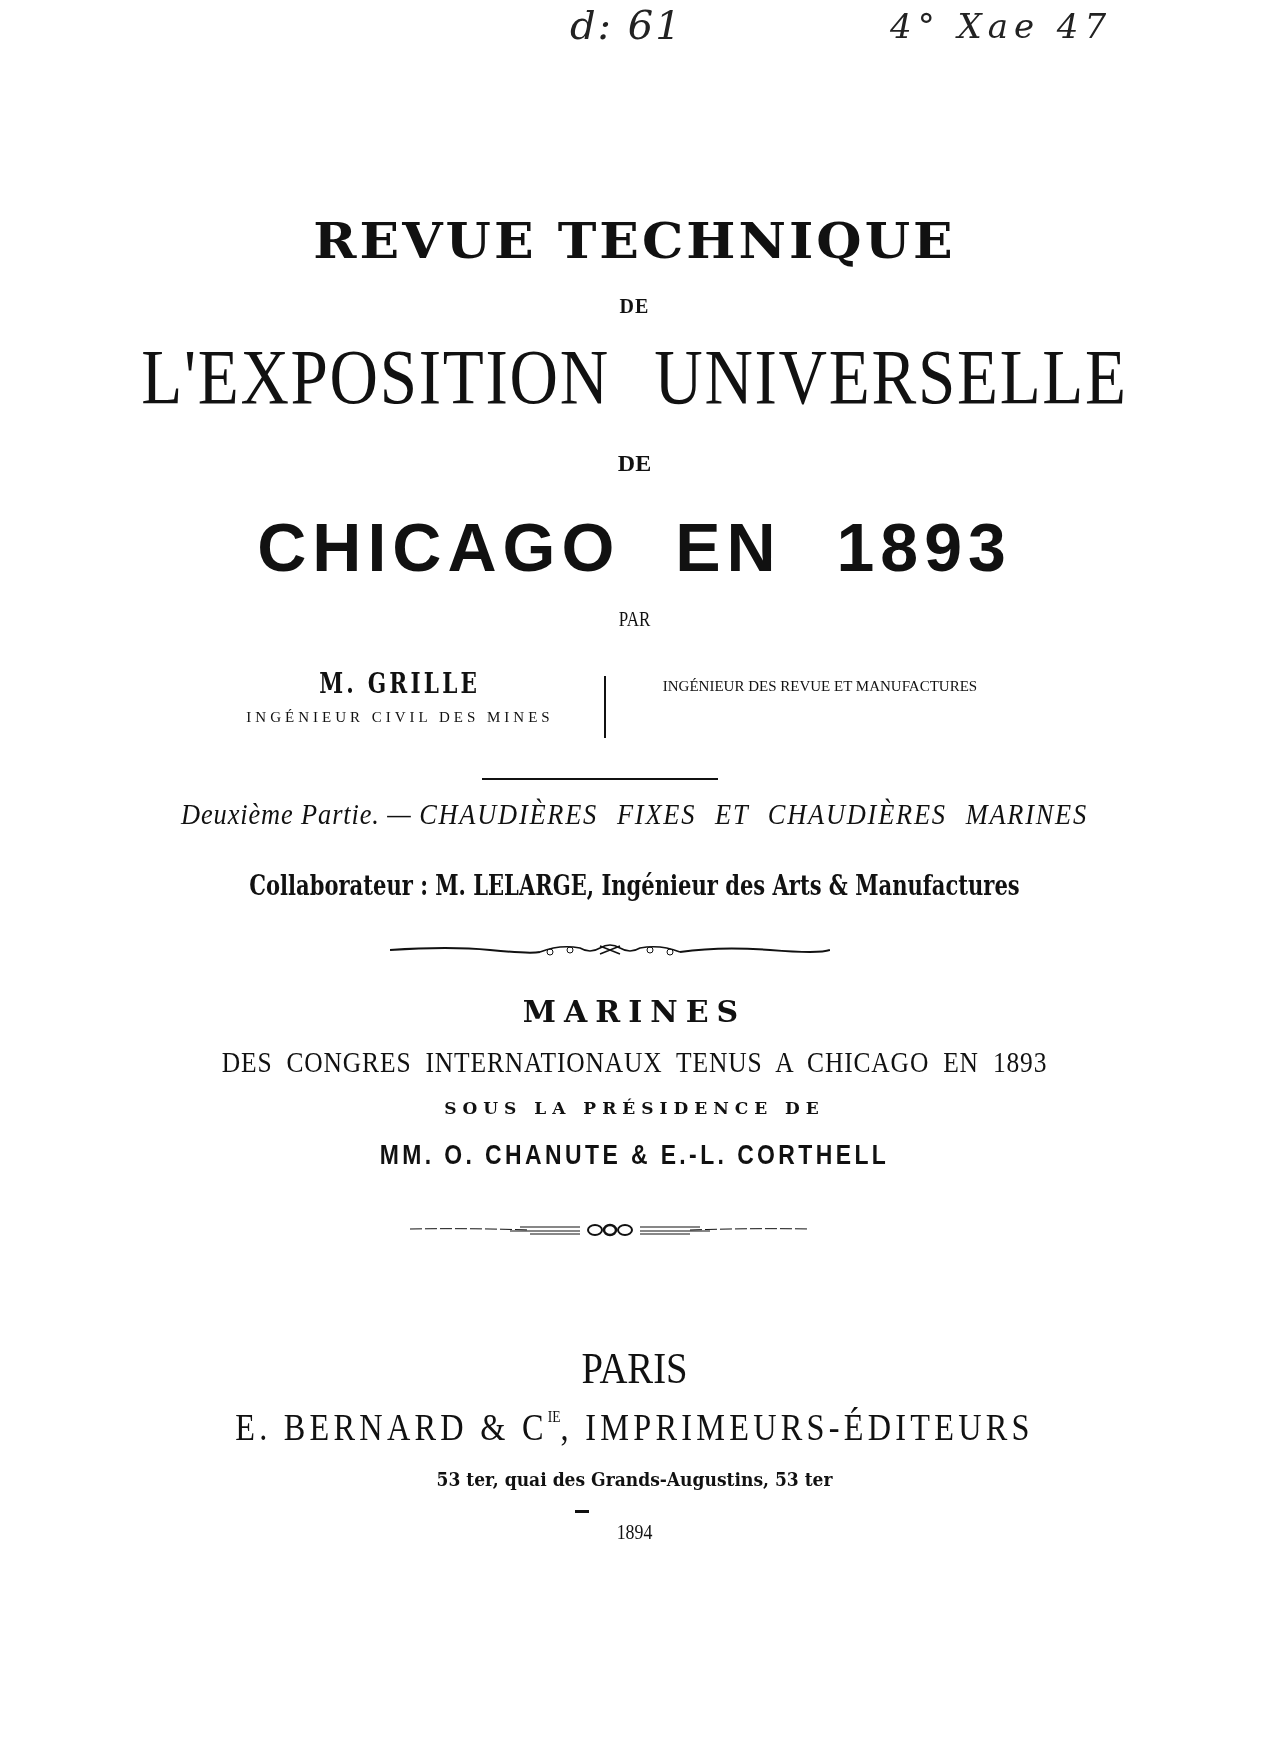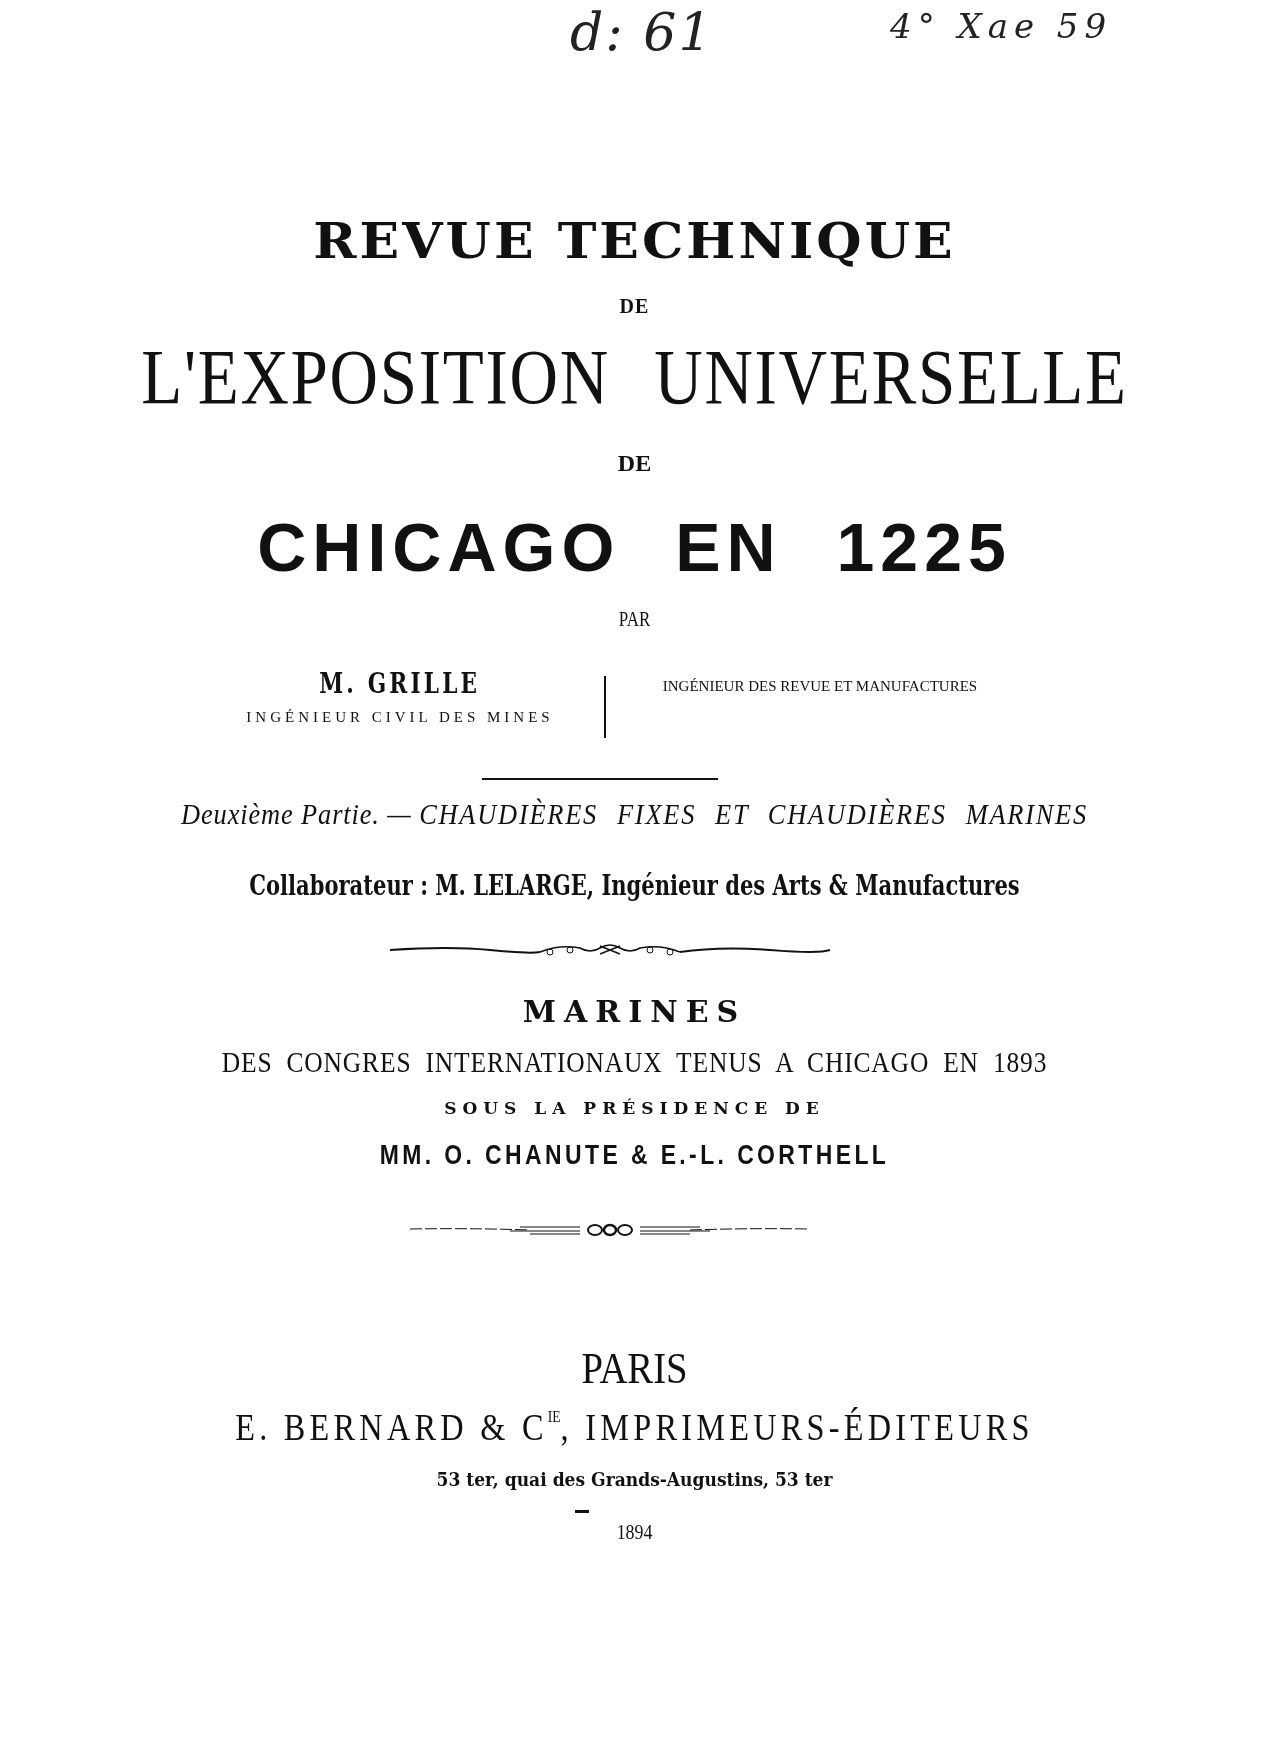--- a/index.html
+++ b/index.html
@@ -1,19 +1,19 @@
 <!DOCTYPE html>
 <html><head>
   <meta charset="utf-8">
   <style>
     html, body { margin: 0; padding: 0; background: #ffffff; }
     body { width: 1269px; height: 1737px; position: relative; overflow: hidden; color: #111; }
     .abs { position: absolute; left: 0; width: 1269px; text-align: center; white-space: nowrap; }
     .hand { position: absolute; font-family: "DejaVu Serif", serif; font-style: italic; font-weight: 300; color: #222; }
-    #shelf-left { left: 570px; top: 2px; font-size: 52px; letter-spacing: 2px; }
+    #shelf-left { left: 570px; top: 2px; font-size: 40px; letter-spacing: 2px; }
     #shelf-right { left: 890px; top: 6px; font-size: 34px; letter-spacing: 6px; }
 
     #t-revue { top: 210px; font-family: "DejaVu Serif", serif; font-weight: bold; font-size: 52px; letter-spacing: 3px; transform: scaleY(0.92); }
     #t-de1 { top: 295px; font-family: "Liberation Serif", serif; font-weight: bold; font-size: 20px; letter-spacing: 1px; }
     #t-expo { top: 332px; font-family: "Liberation Serif", serif; font-size: 78px; letter-spacing: 2px; transform: scaleX(0.86); word-spacing: 30px; }
     #t-de2 { top: 450px; font-family: "Liberation Serif", serif; font-weight: bold; font-size: 24px; }
     #t-chicago { top: 508px; font-family: "Liberation Sans", sans-serif; font-weight: bold; font-size: 68px; letter-spacing: 6px; word-spacing: 30px; }
     #t-par { top: 608px; font-family: "Liberation Serif", serif; font-size: 20px; transform: scaleX(0.85); }
 
     .author { position: absolute; top: 668px; text-align: center; white-space: nowrap; }
@@ -44,27 +44,27 @@
     #t-bernard { top: 1405px; font-family: "Liberation Serif", serif; font-size: 38px; letter-spacing: 5px; transform: scaleX(0.85); }
     #t-bernard sup { font-size: 16px; letter-spacing: 0; vertical-align: 18px; }
     #t-addr { top: 1468px; font-family: "DejaVu Serif", serif; font-weight: bold; font-size: 19px; transform: scaleX(0.9); }
     #dash { position: absolute; left: 575px; top: 1510px; width: 14px; height: 3px; background: #111; }
     #t-year { top: 1520px; font-family: "Liberation Serif", serif; font-size: 21px; transform: scaleX(0.85); }
   </style>
 </head>
 <body>
 
 <div class="hand" id="shelf-left">d: 61</div>
-<div class="hand" id="shelf-right">4° Xae 59</div>
+<div class="hand" id="shelf-right">4° Xae 47</div>
 
 <div class="abs" id="t-revue">REVUE TECHNIQUE</div>
 <div class="abs" id="t-de1">DE</div>
 <div class="abs" id="t-expo">L'EXPOSITION UNIVERSELLE</div>
 <div class="abs" id="t-de2">DE</div>
-<div class="abs" id="t-chicago">CHICAGO EN 1225</div>
+<div class="abs" id="t-chicago">CHICAGO EN 1893</div>
 <div class="abs" id="t-par">PAR</div>
 
 <div class="author" id="author-left">
   <div><span class="name">M. GRILLE</span></div>
   <div class="role">INGÉNIEUR CIVIL DES MINES</div>
 </div>
 <div id="author-divider"></div>
 <div class="author" id="author-right">
   <div class="role">INGÉNIEUR DES REVUE ET MANUFACTURES</div>
 </div>

